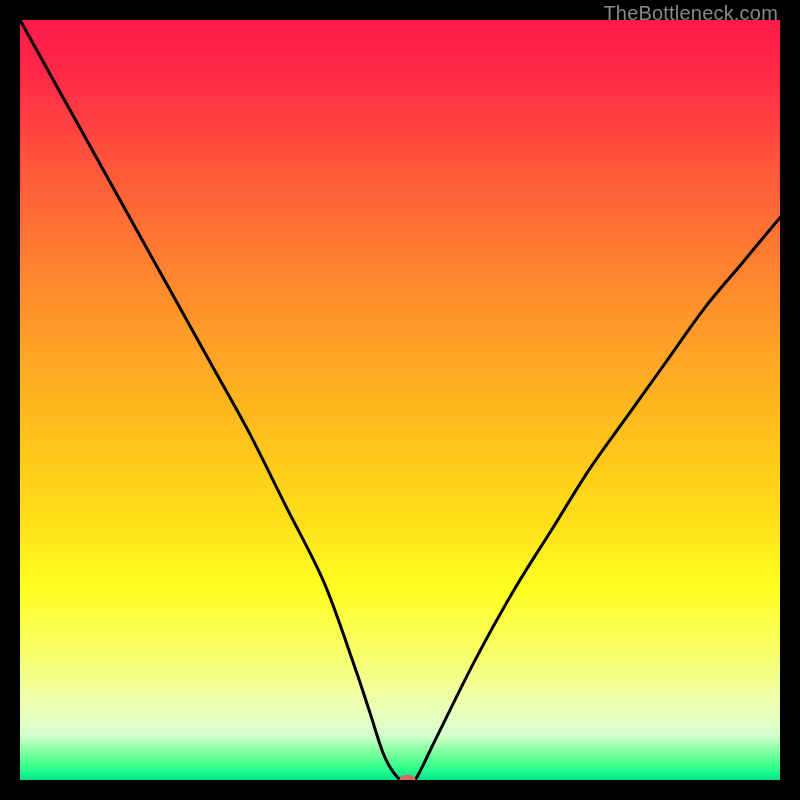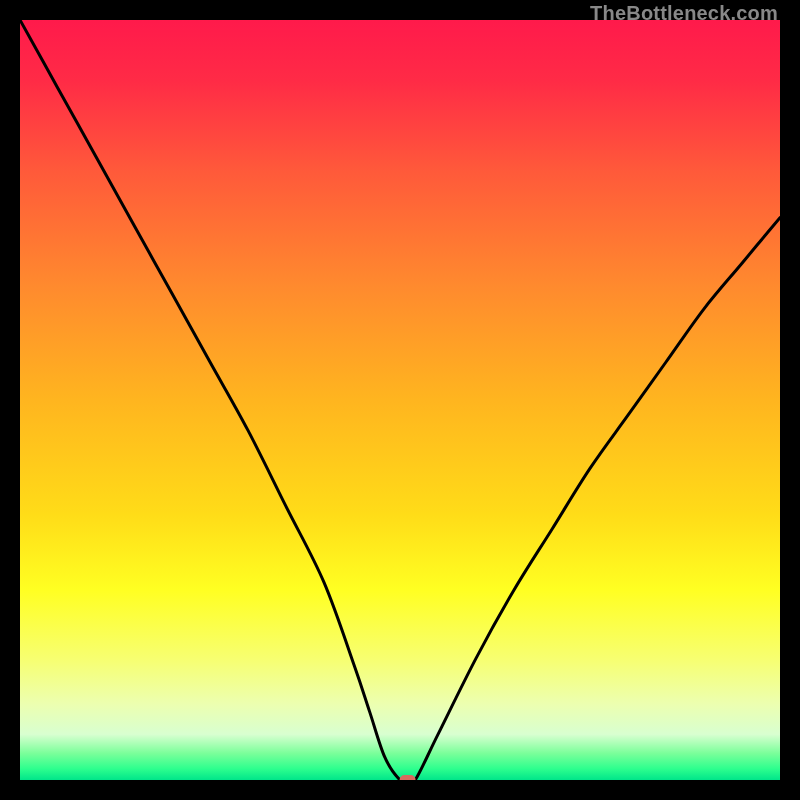--- a/index.html
+++ b/index.html
@@ -18,21 +18,21 @@
     width: 800px;
     height: 800px;
     background: #000;
   }
   .watermark {
     position: absolute;
     top: 2px;
     right: 22px;
     color: #888;
     font-size: 20px;
-    font-weight: 700;
+    font-weight: 400;
     letter-spacing: 0.2px;
     z-index: 5;
   }
   .plot-wrap {
     position: absolute;
     left: 20px;
     top: 20px;
     width: 760px;
     height: 760px;
   }

